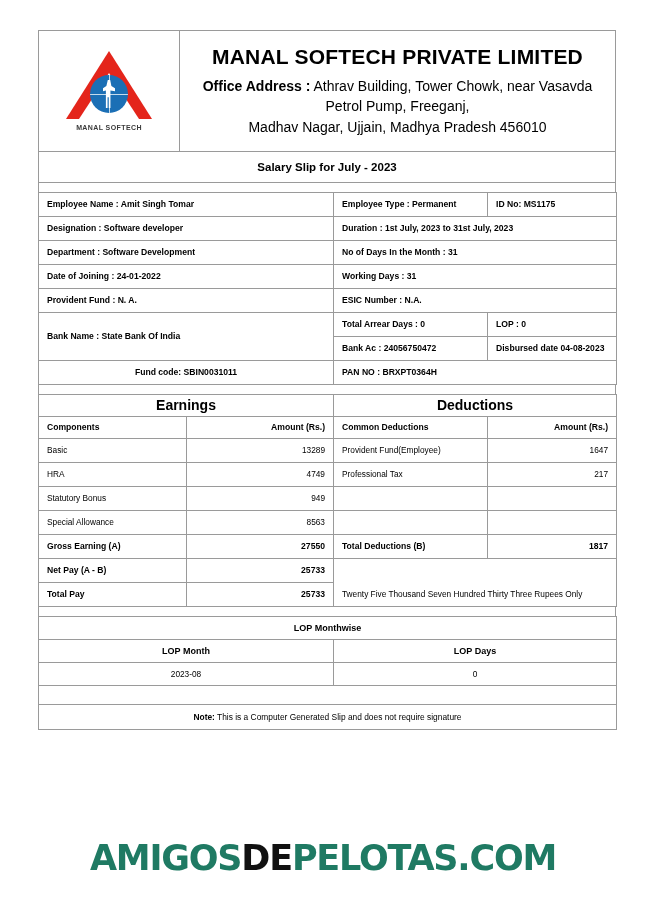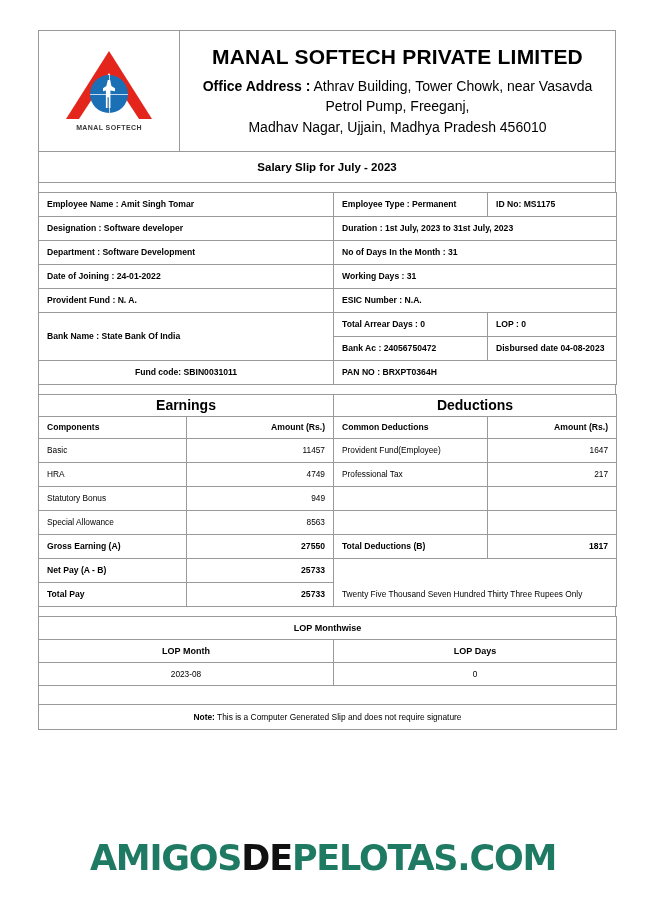--- a/index.html
+++ b/index.html
@@ -311,21 +311,21 @@
       <td colspan="2">Deductions</td>
     </tr>
     <tr class="colhead">
       <td>Components</td>
       <td class="amt">Amount (Rs.)</td>
       <td>Common Deductions</td>
       <td class="amt">Amount (Rs.)</td>
     </tr>
     <tr class="row">
       <td>Basic</td>
-      <td class="amt">11457</td>
+      <td class="amt">13289</td>
       <td>Provident Fund(Employee)</td>
       <td class="amt">1647</td>
     </tr>
     <tr class="row">
       <td>HRA</td>
       <td class="amt">4749</td>
       <td>Professional Tax</td>
       <td class="amt">217</td>
     </tr>
     <tr class="row">

